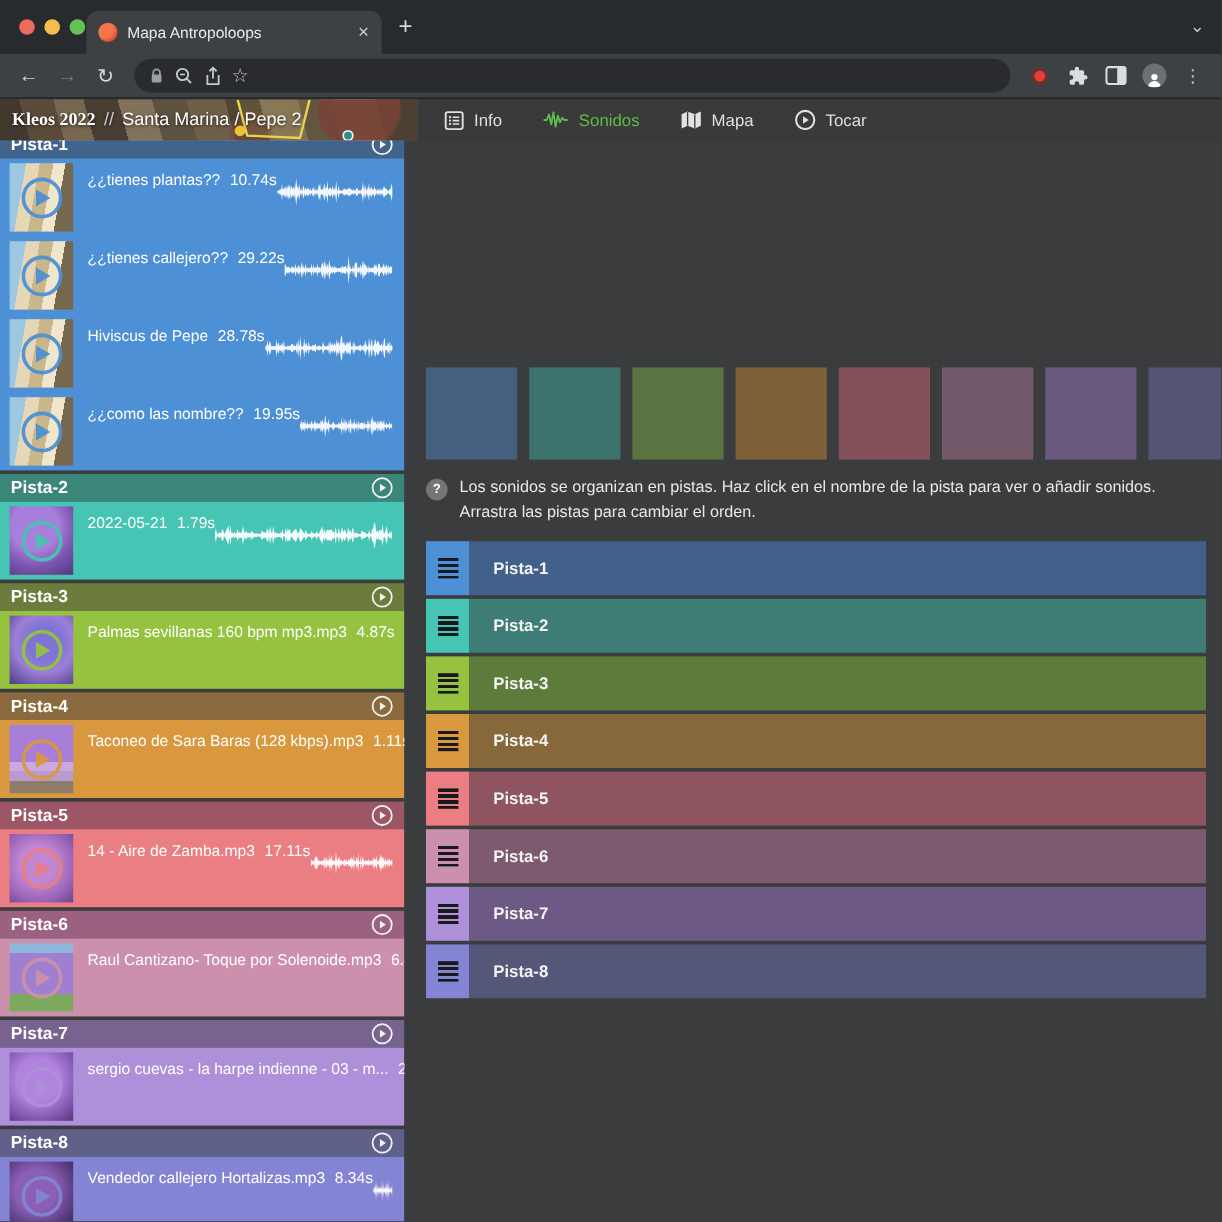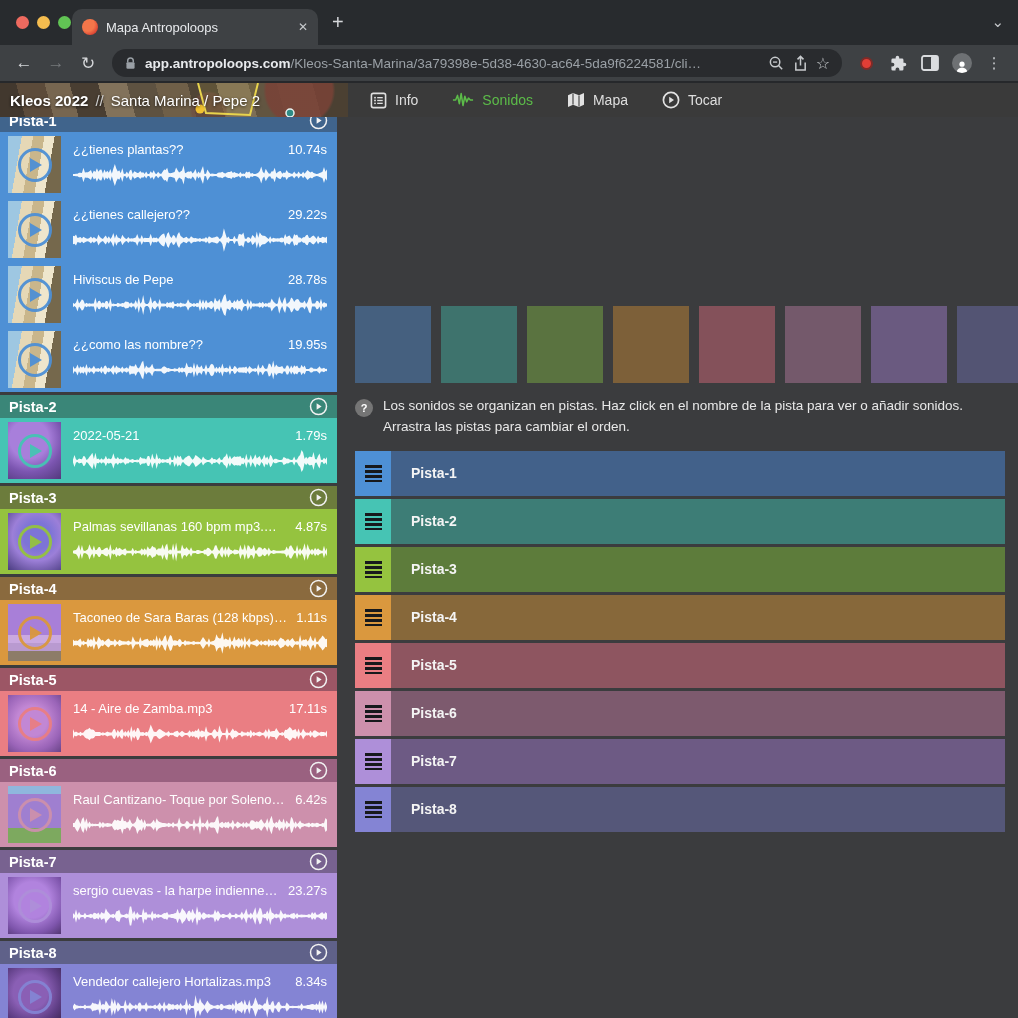--- a/index.html
+++ b/index.html
@@ -46,21 +46,21 @@
     background:
       radial-gradient(circle at 86% 22%, rgba(186,96,76,.85) 0 11%, transparent 12%),
       radial-gradient(circle at 60% 80%, rgba(170,110,90,.6) 0 8%, transparent 9%),
       linear-gradient(75deg,#5F4F3E 0 7%,#8A6F52 7% 15%,#B59A74 15% 22%,#6B5A44 22% 30%,
         #C7AD86 30% 38%,#8D7A5C 38% 46%,#A98F68 46% 55%,#77654B 55% 63%,#BFA67E 63% 72%,
         #937E5D 72% 80%,#AD9470 80% 90%,#6E5D45 90%); }
   .crumb-photo::before { content:""; position:absolute; inset:0; background:rgba(18,18,22,.38); }
   .crumb-overlay-svg { position:absolute; inset:0; }
   .crumb { position:relative; z-index:2; color:#FFF; font-size:15px; white-space:nowrap;
     text-shadow:0 1px 3px rgba(0,0,0,.7); }
-  .crumb b { font-weight:700; }
+  .crumb b { font-weight:700;font-family:Liberation Serif, serif; }
   .crumb .sep { color:#CFCFCF; padding:0 7px; font-weight:400; }
   .hnav { display:flex; align-items:center; gap:34px; padding-left:22px; }
   .hnav-item { display:flex; align-items:center; gap:8px; color:#DFDFDF; font-size:14px; }
   .hnav-item svg { display:block; }
   .hright { margin-left:auto; display:flex; align-items:center; gap:15px; padding-right:10px; }
   .lang-es { color:#FFF; font-size:13px; font-weight:700; }
   .lang-en { color:#5C5C5C; font-size:13px; font-weight:700; }
   .spinner { width:17px; height:17px; border-radius:50%; border:3px solid #E9E9E9;
     border-left-color:#565656; border-bottom-color:#8B8B8B; transform:rotate(-15deg); }
   .counter { color:#FFF; font-size:11.5px; font-weight:700; letter-spacing:.4px; }
@@ -74,21 +74,21 @@
   .track-header { height:23px; display:flex; align-items:center; padding:0 9px; color:#FFF;
     font-size:14.5px; font-weight:700; flex:none; }
   .track-play { margin-left:auto; display:flex; align-items:center; }
   .clip { height:65px; display:flex; gap:12px; padding:4px 8px 0 8px; }
   .clip-thumb { width:53px; height:57px; flex:none; position:relative; overflow:hidden; }
   .play-overlay { position:absolute; left:50%; top:50%; width:34px; height:34px; margin:-17px 0 0 -17px;
     border:3px solid #FFF; border-radius:50%; display:flex; align-items:center; justify-content:center;
     opacity:.95; }
   .play-tri { width:0; height:0; border-left:12px solid #FFF; border-top:7px solid transparent;
     border-bottom:7px solid transparent; margin-left:3px; }
-  .clip-main { flex:1; min-width:0; display:flex; flex-direction:column; padding-top:6px; padding-right:2px; }
+  .clip-main { flex:1; min-width:0; display:flex; flex-direction:row; padding-top:6px; padding-right:2px; }
   .clip-titlebar { display:flex; justify-content:space-between; align-items:baseline;
     color:#FFF; font-size:13px; }
   .clip-title { white-space:nowrap; overflow:hidden; text-overflow:ellipsis; }
   .clip-dur { flex:none; margin-left:8px; }
   svg.waveform { display:block; width:100%; height:32px; margin-top:2px; }
 
   
   .th0 { background:linear-gradient(100deg,#9EC7E2 0 22%,#E6D8B6 22% 40%,#C9B68B 40% 58%,
     #EFE6CC 58% 74%,#75684C 74%); }
   .th1 { background:radial-gradient(circle at 40% 30%,#A87FDB 0 38%,#7B55B0 65%,#52397C 100%); }
@@ -140,21 +140,20 @@
     <span class="navbtn">←</span>
     <span class="navbtn dim">→</span>
     <span class="navbtn">↻</span>
     <div class="url-pill">
       <span class="pill-ic">
         <svg width="13" height="14" viewBox="0 0 14 15">
             <path d="M4 7V5a3 3 0 016 0v2" fill="none" stroke="#9AA0A6" stroke-width="1.6"></path>
             <rect x="2.6" y="6.6" width="8.8" height="7" rx="1.3" fill="#9AA0A6"></rect>
           </svg>
       </span>
-      <span class="url-text"><span class="url-domain">app.antropoloops.com</span><span class="url-path">/Kleos-Santa-Marina/3a79398e-5d38-4630-ac64-5da9f6224581/cli…</span></span>
       <span class="pill-ic">
         <svg width="17" height="17" viewBox="0 0 18 18">
             <circle cx="7.5" cy="7.5" r="5" fill="none" stroke="#C7CACD" stroke-width="1.6"></circle>
             <line x1="11.2" y1="11.2" x2="15" y2="15" stroke="#C7CACD" stroke-width="1.6"></line>
             <line x1="5.3" y1="7.5" x2="9.7" y2="7.5" stroke="#C7CACD" stroke-width="1.4"></line>
           </svg>
       </span>
       <span class="pill-ic">
         <svg width="15" height="17" viewBox="0 0 16 18">
             <path d="M8 11V2M4.8 4.6L8 1.4l3.2 3.2" fill="none" stroke="#C7CACD" stroke-width="1.6"></path>

